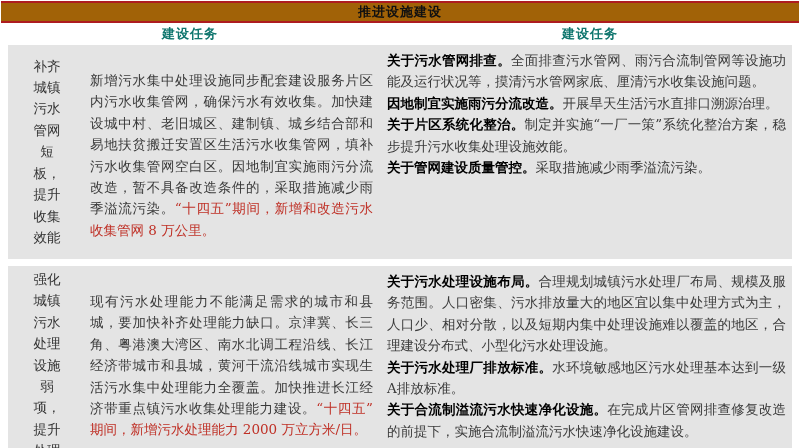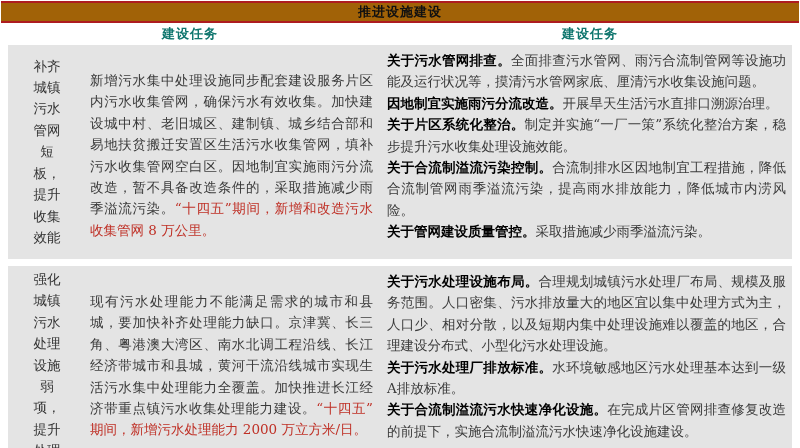--- a/index.html
+++ b/index.html
@@ -83,21 +83,20 @@
     <div class="h">建设任务</div>
   </div>
 
   <div class="row first">
     <div class="cell label">补齐城镇污水管网短板，提升收集效能</div>
     <div class="cell task"><span>新增污水集中处理设施同步配套建设服务片区内污水收集管网，确保污水有效收集。加快建设城中村、老旧城区、建制镇、城乡结合部和易地扶贫搬迁安置区生活污水收集管网，填补污水收集管网空白区。因地制宜实施雨污分流改造，暂不具备改造条件的，采取措施减少雨季溢流污染。</span><span class="hl">“十四五”期间，新增和改造污水收集管网 8 万公里。</span></div>
     <div class="cell tech">
       <p><b>关于污水管网排查。</b><span>全面排查污水管网、雨污合流制管网等设施功能及运行状况等，摸清污水管网家底、厘清污水收集设施问题。</span></p>
       <p><b>因地制宜实施雨污分流改造。</b><span>开展旱天生活污水直排口溯源治理。</span></p>
       <p><b>关于片区系统化整治。</b><span>制定并实施“一厂一策”系统化整治方案，稳步提升污水收集处理设施效能。</span></p>
-      <p><b>关于合流制溢流污染控制。</b><span>合流制排水区因地制宜工程措施，降低合流制管网雨季溢流污染，提高雨水排放能力，降低城市内涝风险。</span></p>
       <p><b>关于管网建设质量管控。</b><span>采取措施减少雨季溢流污染。</span></p>
     </div>
   </div>
 
   <div class="gap"></div>
 
   <div class="row second">
     <div class="cell label">强化城镇污水处理设施弱项，提升处理能力</div>
     <div class="cell task"><span>现有污水处理能力不能满足需求的城市和县城，要加快补齐处理能力缺口。京津冀、长三角、粤港澳大湾区、南水北调工程沿线、长江经济带城市和县城，黄河干流沿线城市实现生活污水集中处理能力全覆盖。加快推进长江经济带重点镇污水收集处理能力建设。</span><span class="hl">“十四五”期间，新增污水处理能力 2000 万立方米/日。</span></div>
     <div class="cell tech">

